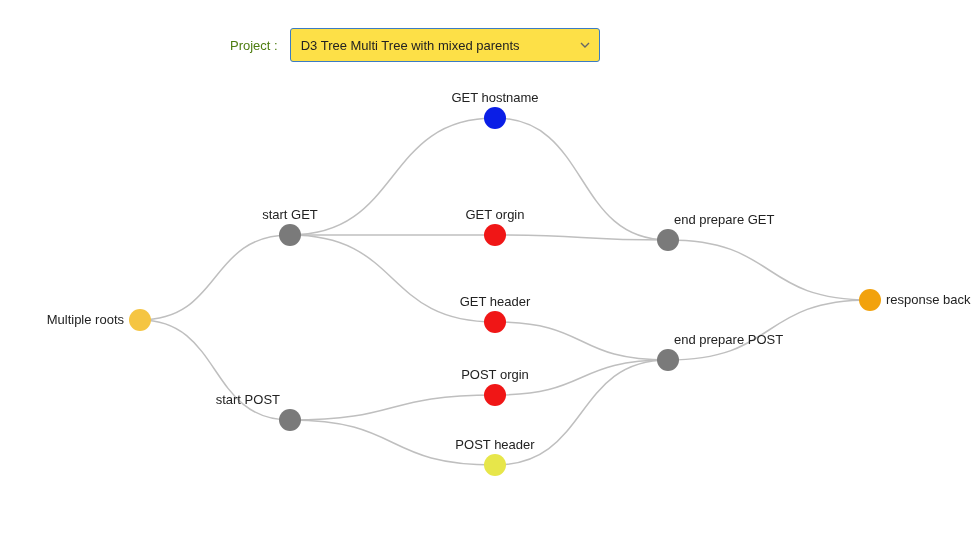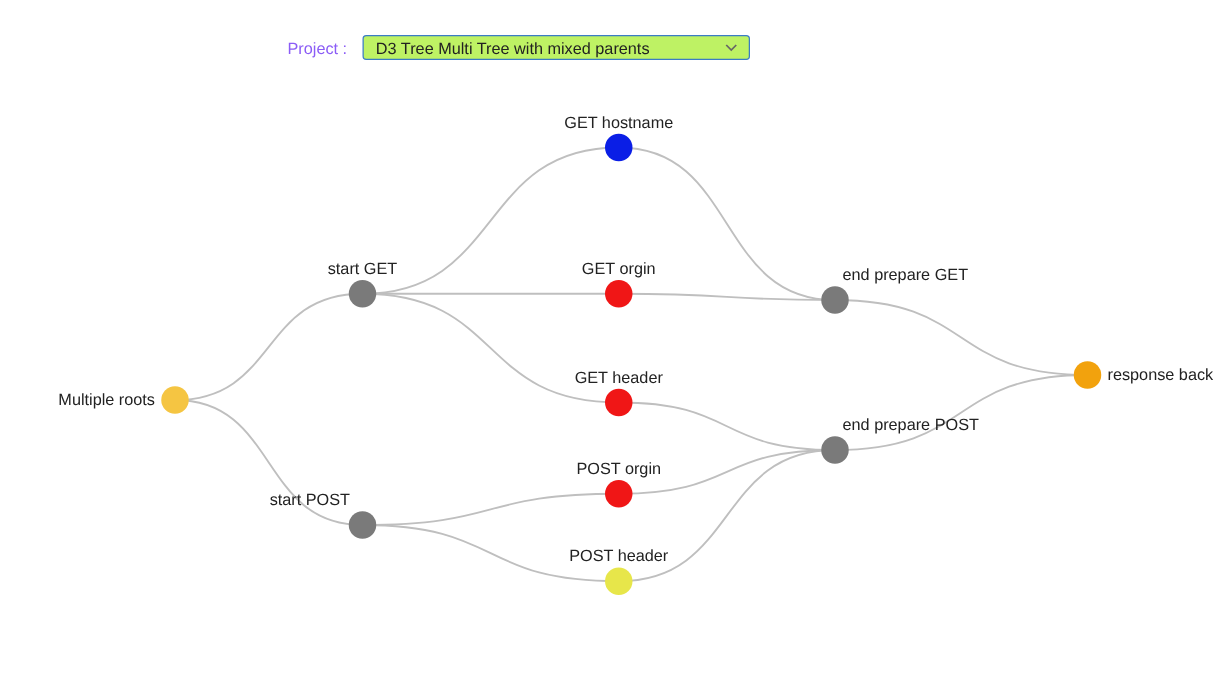--- a/index.html
+++ b/index.html
@@ -15,33 +15,33 @@
   }
   .topbar {
     position: absolute;
     top: 28px;
     left: 230px;
     display: flex;
     align-items: center;
     gap: 12px;
   }
   .label {
-    color: #8b5cf6;
+    color: #4d7c0f;
   }
   .select {
     position: relative;
     width: 310px;
-    height: 20px;
+    height: 34px;
     border: 1px solid #3b7cc4;
     border-radius: 3px;
     display: flex;
     align-items: center;
     padding: 0 28px 0 10px;
     box-sizing: border-box;
-    background: #bef264;
+    background: #fde047;
   }
   .select-text {
     white-space: nowrap;
     overflow: hidden;
     text-overflow: ellipsis;
     color: #222;
   }
   .chev {
     position: absolute;
     right: 8px;

